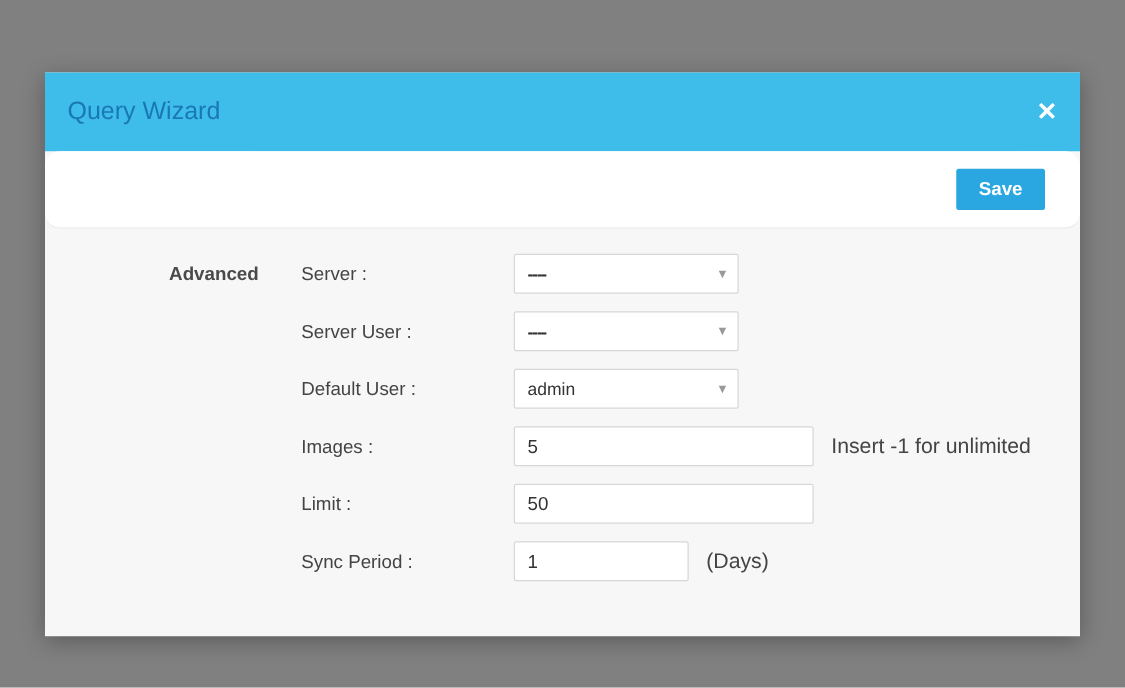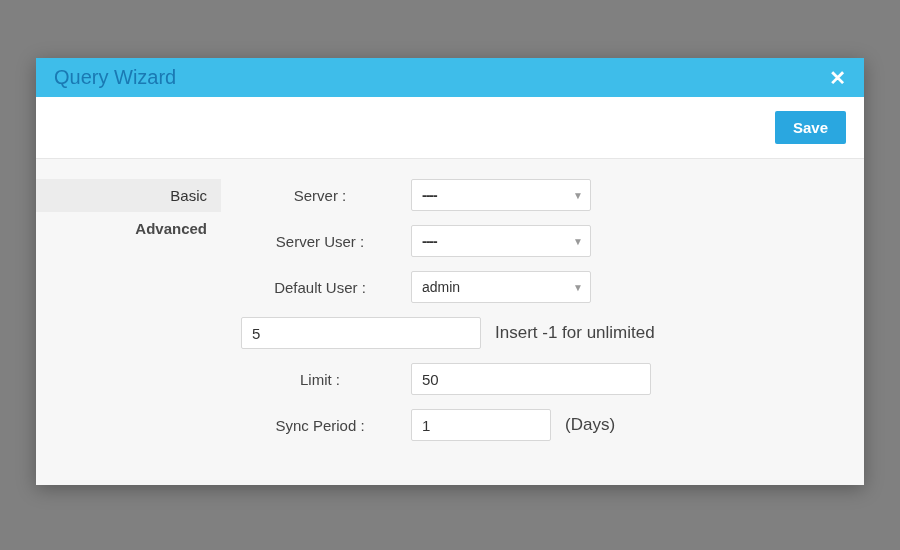--- a/index.html
+++ b/index.html
@@ -15,44 +15,45 @@
       position: absolute;
       left: 36px;
       top: 58px;
       width: 828px;
       background: #f7f7f7;
       box-shadow: 0 4px 18px rgba(0,0,0,0.3);
     }
     .modal-header {
       background: #3ebdea;
       color: #fff;
-      padding: 8px 18px;
+      padding: 20px 18px;
       display: flex;
       align-items: center;
       justify-content: space-between;
       text-align: center;
     }
     .modal-title {
       font-size: 20px;
       font-weight: 400;
       color: #1a79b3;
     }
     .close-btn {
       font-size: 20px;
       font-weight: 700;
       color: #fff;
       cursor: pointer;
       line-height: 1;
     }
     .toolbar {
       background: #fff;
-      padding: 14px 18px;
+      padding: 14px 28px;
       display: flex;
       justify-content: flex-end;
       border-bottom: 1px solid #e6e6e6;
+      border-radius: 12px;
     }
     .save-btn {
       background: #2aa7e0;
       color: #fff;
       border: none;
       padding: 8px 18px;
       font-size: 15px;
       font-weight: 600;
       cursor: pointer;
       border-radius: 2px;
@@ -83,21 +84,21 @@
       flex: 1;
       padding: 0 20px 30px 20px;
     }
     .form-row {
       display: flex;
       align-items: center;
       margin-bottom: 14px;
     }
     .form-label {
       width: 170px;
-      text-align: center;
+      text-align: left;
       padding-right: 12px;
       font-size: 15px;
       color: #444;
     }
     .select-wrap {
       position: relative;
       width: 180px;
     }
     .select-control {
       width: 100%;
@@ -160,23 +161,20 @@
     <span class="close-btn">✕</span>
   </div>
 
   <div class="toolbar">
     <button class="save-btn">Save</button>
   </div>
 
   <div class="body-area">
 
     <div class="sidebar">
-      <div class="sidebar-item active">
-        <span>Basic</span>
-      </div>
       <div class="sidebar-item">
         <span>Advanced</span>
       </div>
     </div>
 
     <div class="form-area">
 
       <div class="form-row">
         <span class="form-label">Server :</span>
         <div class="select-wrap">
@@ -201,20 +199,21 @@
         <span class="form-label">Default User :</span>
         <div class="select-wrap">
           <div class="select-control">
             <span>admin</span>
           </div>
           <span class="select-caret">▼</span>
         </div>
       </div>
 
       <div class="form-row">
+        <span class="form-label">Images :</span>
         <input class="text-input wide" type="text" value="5" style="">
         <span class="hint">Insert -1 for unlimited</span>
       </div>
 
       <div class="form-row">
         <span class="form-label">Limit :</span>
         <input class="text-input wide" type="text" value="50" style="">
       </div>
 
       <div class="form-row">

